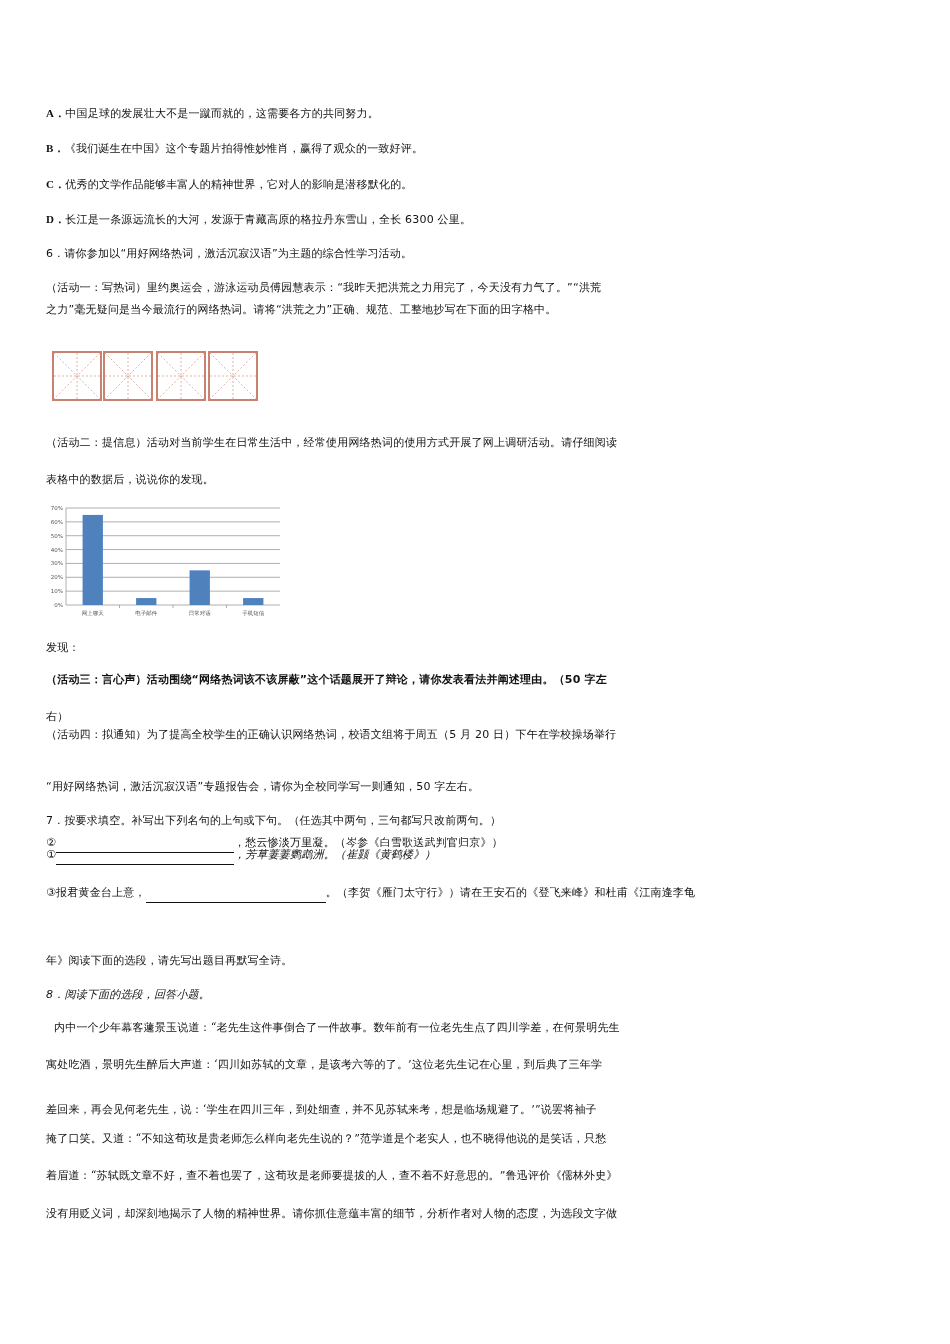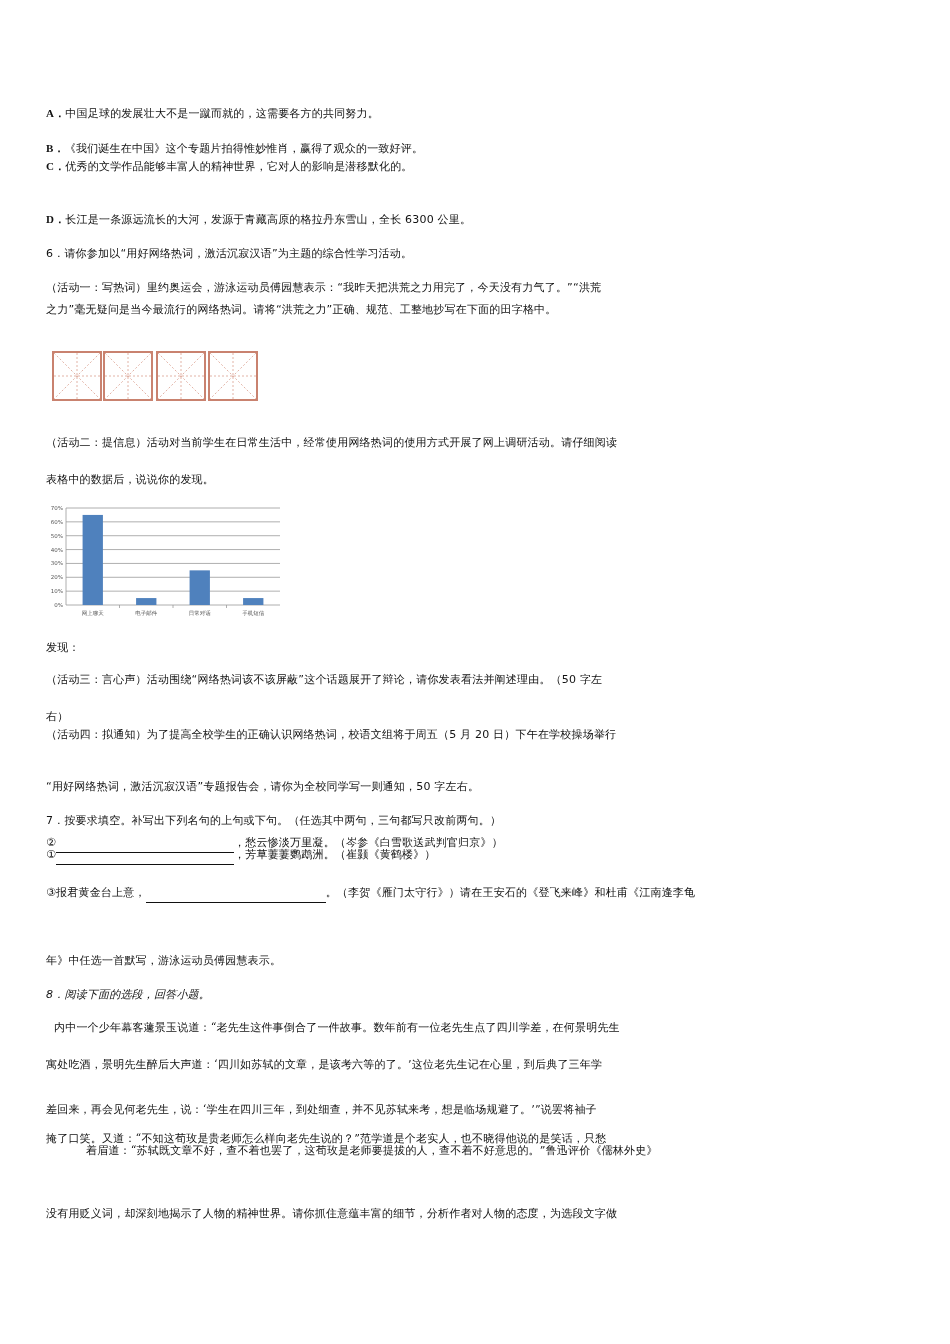--- a/index.html
+++ b/index.html
@@ -15,21 +15,21 @@
 </style>
 </head>
 <body>
 
 <div class="line" style="top:103px;">
   <span class="bold-label">A．</span><span>中国足球的发展壮大不是一蹴而就的，这需要各方的共同努力。</span>
 </div>
 <div class="line" style="top:138px;">
   <span class="bold-label">B．</span><span>《我们诞生在中国》这个专题片拍得惟妙惟肖，赢得了观众的一致好评。</span>
 </div>
-<div class="line" style="top:156px;">
+<div class="line" style="top:174px;">
   <span class="bold-label">C．</span><span>优秀的文学作品能够丰富人的精神世界，它对人的影响是潜移默化的。</span>
 </div>
 <div class="line" style="top:209px;">
   <span class="bold-label">D．</span><span>长江是一条源远流长的大河，发源于青藏高原的格拉丹东雪山，全长 6300 公里。</span>
 </div>
 
 <div class="line" style="top:244px;text-align:right;">6．请你参加以“用好网络热词，激活沉寂汉语”为主题的综合性学习活动。</div>
 <div class="line" style="top:278px;">（活动一：写热词）里约奥运会，游泳运动员傅园慧表示：“我昨天把洪荒之力用完了，今天没有力气了。”“洪荒</div>
 <div class="line" style="top:300px;text-align:center;">之力”毫无疑问是当今最流行的网络热词。请将“洪荒之力”正确、规范、工整地抄写在下面的田字格中。</div>
 
@@ -98,36 +98,36 @@
       <rect x="145.585" y="68.35714285714286" width="20.330000000000002" height="34.64285714285714" fill="#4f81bd"></rect>
       <text x="155.75" y="113" font-size="5.5" text-anchor="middle" fill="#555" font-family="DejaVu Sans, sans-serif">日常对话</text>
       <line x1="129" y1="103" x2="129" y2="106" stroke="#9a9a9a" stroke-width="0.8"></line>
       <rect x="199.085" y="96.07142857142857" width="20.330000000000002" height="6.928571428571431" fill="#4f81bd"></rect>
       <text x="209.25" y="113" font-size="5.5" text-anchor="middle" fill="#555" font-family="DejaVu Sans, sans-serif">手机短信</text>
       <line x1="182.5" y1="103" x2="182.5" y2="106" stroke="#9a9a9a" stroke-width="0.8"></line>
     </svg>
 </div>
 
 <div class="line" style="top:638px;">发现：</div>
-<div class="line" style="top:670px;">（活动三：言心声）活动围绕“网络热词该不该屏蔽”这个话题展开了辩论，请你发表看法并阐述理由。（50 字左</div>
+<div class="line" style="top:670px;font-weight:bold;">（活动三：言心声）活动围绕“网络热词该不该屏蔽”这个话题展开了辩论，请你发表看法并阐述理由。（50 字左</div>
 <div class="line" style="top:707px;">右）</div>
 <div class="line" style="top:725px;">（活动四：拟通知）为了提高全校学生的正确认识网络热词，校语文组将于周五（5 月 20 日）下午在学校操场举行</div>
 <div class="line" style="top:777px;">“用好网络热词，激活沉寂汉语”专题报告会，请你为全校同学写一则通知，50 字左右。</div>
 
 <div class="line" style="top:811px;">7．按要求填空。补写出下列名句的上句或下句。（任选其中两句，三句都写只改前两句。）</div>
-<div class="line" style="top:845px;">
+<div class="line" style="top:845px;font-style:italic;">
   <span>①</span><span class="ans-blank" style="width:178px;"></span><span>，芳草萋萋鹦鹉洲。（崔颢《黄鹤楼》）</span>
 </div>
 <div class="line" style="top:833px;">
   <span>②</span><span class="ans-blank" style="width:178px;"></span><span>，愁云惨淡万里凝。（岑参《白雪歌送武判官归京》）</span>
 </div>
 <div class="line" style="top:883px;">
   <span>③报君黄金台上意，</span><span class="ans-blank" style="width:180px;"></span><span>。（李贺《雁门太守行》）请在王安石的《登飞来峰》和杜甫《江南逢李龟</span>
 </div>
-<div class="line" style="top:951px;">年》中任选一首默写，游泳运动员傅园慧表示。</div>
+<div class="line" style="top:951px;">年》阅读下面的选段，请先写出题目再默写全诗。</div>
 
 <div class="line" style="top:985px;font-style:italic;">8．阅读下面的选段，回答小题。</div>
 <div class="line serif" style="top:1018px;margin-left:8px;">内中一个少年幕客蘧景玉说道：“老先生这件事倒合了一件故事。数年前有一位老先生点了四川学差，在何景明先生</div>
 <div class="line serif" style="top:1055px;">寓处吃酒，景明先生醉后大声道：‘四川如苏轼的文章，是该考六等的了。’这位老先生记在心里，到后典了三年学</div>
 <div class="line serif" style="top:1092px;margin-top:8px;">差回来，再会见何老先生，说：‘学生在四川三年，到处细查，并不见苏轼来考，想是临场规避了。’”说罢将袖子</div>
 <div class="line serif" style="top:1129px;">掩了口笑。又道：“不知这荀玫是贵老师怎么样向老先生说的？”范学道是个老实人，也不晓得他说的是笑话，只愁</div>
-<div class="line serif" style="top:1141px;margin-left:40px;">着眉道：“苏轼既文章不好，查不着也罢了，这荀玫是老师要提拔的人，查不着不好意思的。”鲁迅评价《儒林外史》</div>
+<div class="line serif" style="top:1166px;">着眉道：“苏轼既文章不好，查不着也罢了，这荀玫是老师要提拔的人，查不着不好意思的。”鲁迅评价《儒林外史》</div>
 <div class="line" style="top:1204px;">没有用贬义词，却深刻地揭示了人物的精神世界。请你抓住意蕴丰富的细节，分析作者对人物的态度，为选段文字做</div>
 
 </body></html>

